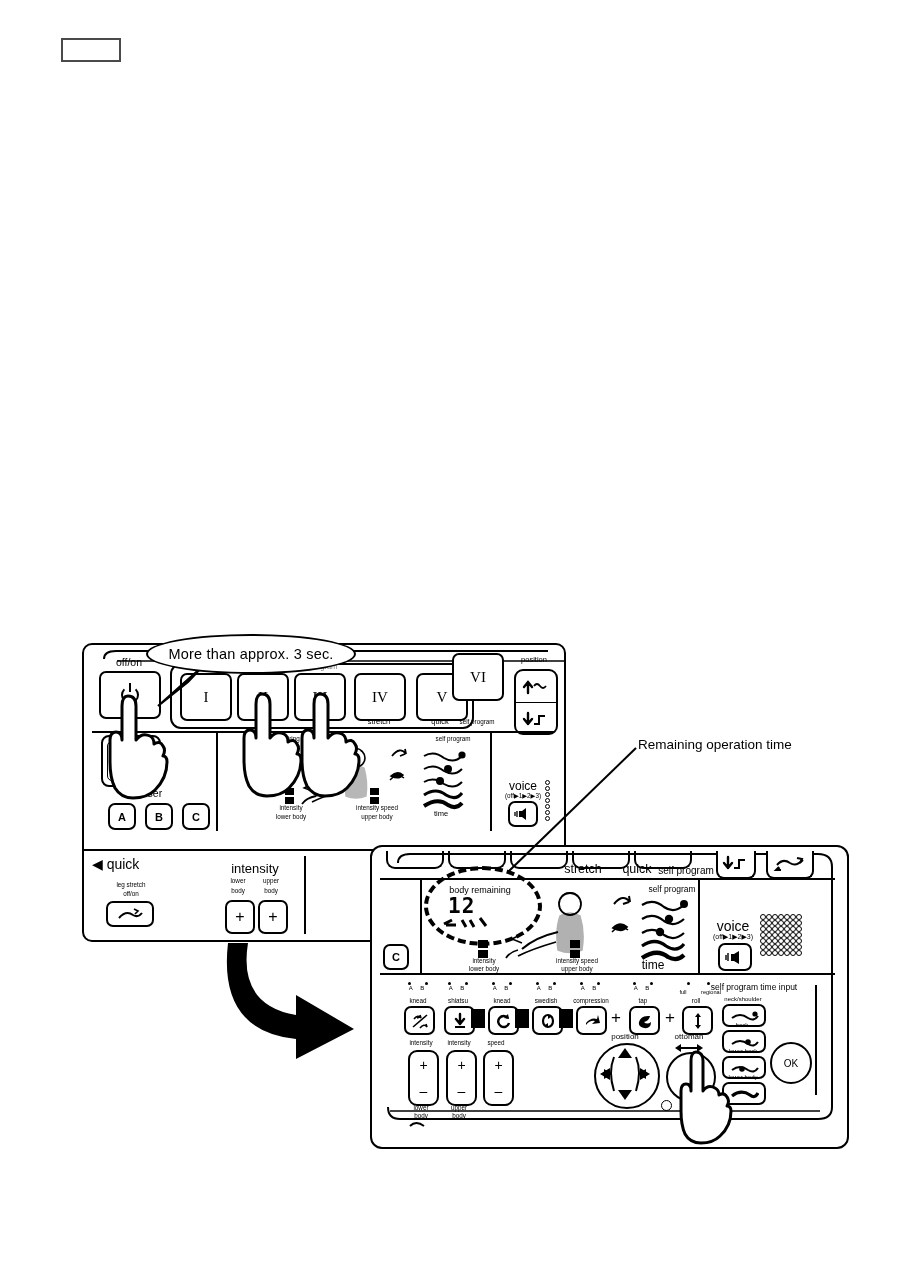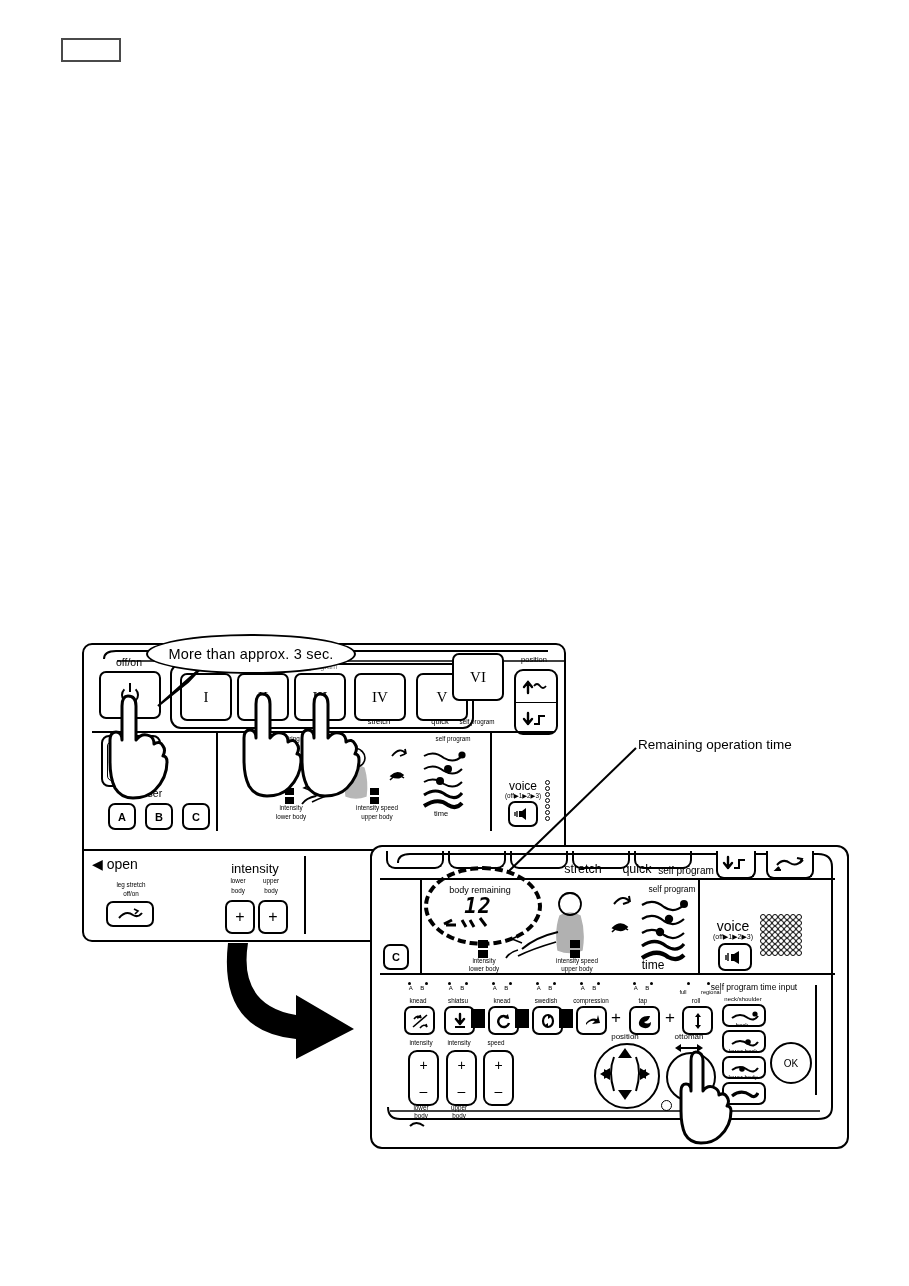--- a/index.html
+++ b/index.html
@@ -243,21 +243,21 @@
   <i></i>
     <i></i>
     <i></i>
     <i></i>
     <i></i>
     <i></i>
     <i></i>
 </div>
 
 <div class="abs hline" style="left:84px;top:849px;width:300px;"></div>
-<div class="abs" style="left:92px;top:856px;font-size:14px;">◀ open</div>
+<div class="abs" style="left:92px;top:856px;font-size:14px;">◀ quick</div>
 
 <div class="abs lbl-xs" style="left:98px;top:882px;width:66px;">leg stretch</div>
 <div class="abs lbl-xs" style="left:98px;top:891px;width:66px;">off/on</div>
 <div class="abs key" style="left:106px;top:901px;width:44px;height:22px;">
   <svg width="28" height="15" viewBox="0 0 28 15">
     <path d="M3,11 q7,-8 14,-3 q5,3 9,-2" stroke="#000" stroke-width="2" fill="none"></path>
     <path d="M18,2 l4,2 l-3,3" stroke="#000" stroke-width="1.6" fill="none"></path>
   </svg>
 </div>
 
@@ -329,21 +329,21 @@
 <div class="abs hline" style="left:380px;top:878px;width:455px;"></div>
 <div class="abs vline" style="left:420px;top:878px;height:95px;"></div>
 <div class="abs vline" style="left:698px;top:878px;height:95px;"></div>
 <div class="abs hline" style="left:380px;top:973px;width:455px;"></div>
 
 <div class="abs key" style="left:383px;top:944px;width:22px;height:22px;font-size:11px;font-weight:600;">
   <span>C</span>
 </div>
 
 <div class="abs lbl-sm" style="left:432px;top:885px;width:96px;font-size:9px;">body remaining</div>
-<div class="abs lcdnum" style="left:448px;top:894px;width:60px;text-align:center;font-style:italic;">12</div>
+<div class="abs lcdnum" style="left:448px;top:894px;width:60px;text-align:left;">12</div>
 <svg class="abs nosel" style="left:440px;top:914px;" width="56" height="18">
   <path d="M4,10 l8,-4 M6,11 l10,0" stroke="#000" stroke-width="3" fill="none"></path>
   <path d="M22,6 l4,7 M30,6 l4,7" stroke="#000" stroke-width="3" fill="none"></path>
   <path d="M40,4 l6,8" stroke="#000" stroke-width="3" fill="none"></path>
 </svg>
 <div class="abs" id="dashring"></div>
 
 <svg class="abs nosel" style="left:498px;top:888px;" width="110" height="80" viewBox="0 0 110 80">
   <circle cx="72" cy="16" r="11" fill="#fff" stroke="#000" stroke-width="1.8"></circle>
   <path d="M64,8 q8,-6 16,0" stroke="#000" stroke-width="1.8" fill="#fff"></path>

